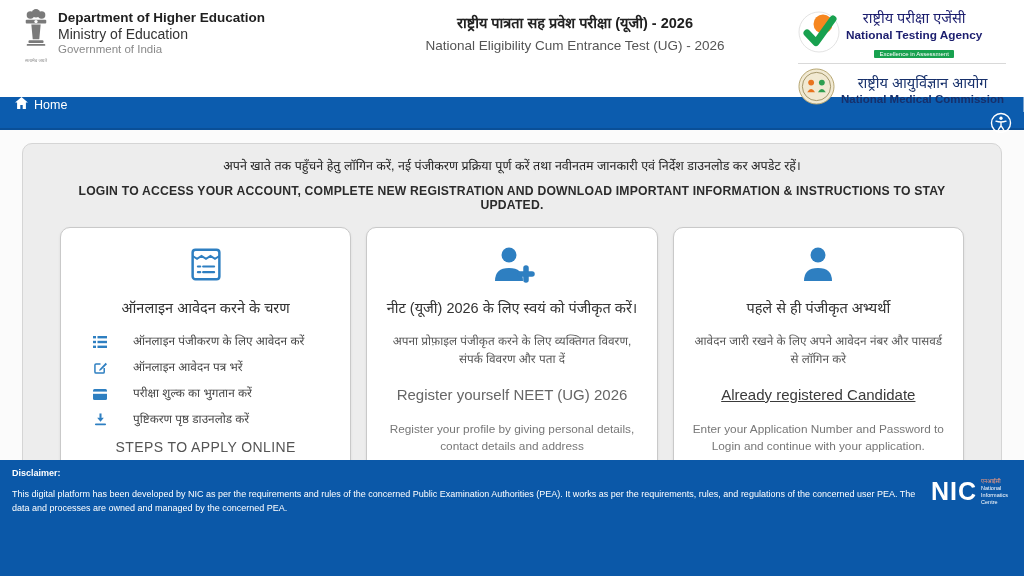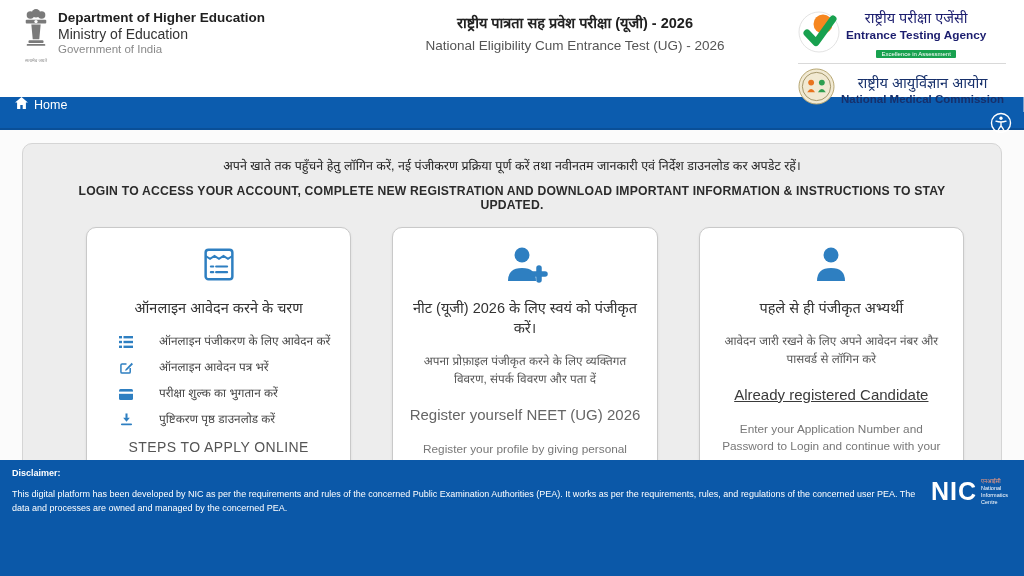--- a/index.html
+++ b/index.html
@@ -31,21 +31,21 @@
   .navbar { height:33px; background:#0c5cae; display:flex; align-items:stretch; border-bottom:2px solid #0a4f97;flex-direction:column; }
   .nav-home { display:flex; align-items:center; gap:6px; color:#fff; font-size:12.5px; padding:0 17px 0 15px; border-right:1px solid rgba(255,255,255,.45); cursor:pointer; }
   .nav-access { margin-left:auto; align-self:center; margin-right:12px; cursor:pointer; display:flex; }
 
   
   .main { height:330px; background:#fbfbfb; overflow:hidden; }
   .panel { width:980px; height:356px; margin:13px auto 0; background:#ededed; border:1px solid #d5d5d5; border-radius:10px; padding:13px 37px 0; }
   .intro-hi { text-align:center; font-size:12.5px; color:#222; margin-bottom:10px; }
   .intro-en { text-align:center; font-size:12.2px; font-weight:bold; color:#2b2b2b; letter-spacing:.2px; margin-bottom:15px; }
   .cards { display:flex; gap:15px; }
-  .card { flex:1; background:#fff; border:1px solid #c9c9c9; border-radius:10px; padding:16px 13px 10px; text-align:center; height:300px; box-shadow:0 1px 3px rgba(0,0,0,.07);margin-left:26px; }
+  .card { flex:1; background:#fff; border:1px solid #c9c9c9; border-radius:10px; padding:16px 13px 10px; text-align:center; height:300px; box-shadow:0 1px 3px rgba(0,0,0,.07); }
   .card-icon { height:42px; display:flex; align-items:center; justify-content:center; margin-bottom:11px; }
   .card-title { font-size:14.5px; color:#333; margin-bottom:15px; }
   .steps { text-align:left; padding-left:19px; }
   .step-row { display:flex; align-items:flex-end; gap:26px; font-size:11.8px; color:#444; margin-bottom:10px; }
   .step-row .sicon { display:flex; width:14px; justify-content:center; }
   .steps-heading { font-size:14px; color:#555; letter-spacing:.4px; margin:13px 0 13px; }
   .card-desc-hi { font-size:11.8px; color:#555; line-height:1.55; margin-bottom:17px; padding:0 6px; }
   .card-link { display:inline-block; font-size:15px; color:#666; margin-bottom:18px; cursor:pointer; }
   .card-link.underline { color:#3a3a3a; text-decoration:underline; }
   .card-desc-en { font-size:11.8px; color:#777; line-height:1.5; padding:0 2px; }
@@ -95,21 +95,21 @@
     <div class="logo-row nta-row">
       <span>
         <svg width="42" height="42" viewBox="0 0 42 42">
           <circle cx="21" cy="21" r="20" fill="#fff" stroke="#e3e3e3"></circle>
           <circle cx="25" cy="13" r="9.5" fill="#f6861f"></circle>
           <path d="M9 22 L18 31.5 L35 8" stroke="#18a14f" stroke-width="7" fill="none" stroke-linecap="round" stroke-linejoin="round"></path>
         </svg>
       </span>
       <div class="nta-text">
         <div class="hi">राष्ट्रीय परीक्षा एजेंसी</div>
-        <div class="en">Entrance Testing Agency</div>
+        <div class="en">National Testing Agency</div>
         <div class="nta-badge">Excellence in Assessment</div>
       </div>
     </div>
     <div class="logo-row nmc-row">
       <span>
         <svg width="37" height="37" viewBox="0 0 38 38">
           <circle cx="19" cy="19" r="18" fill="#f1e9d2" stroke="#b5a570"></circle>
           <circle cx="19" cy="19" r="14.5" fill="none" stroke="#8f7f4f" stroke-width="0.8"></circle>
           <circle cx="13.5" cy="15" r="3" fill="#e8731e"></circle>
           <path d="M9.5 25 q4 -7 8 0 z" fill="#e8731e"></path>

